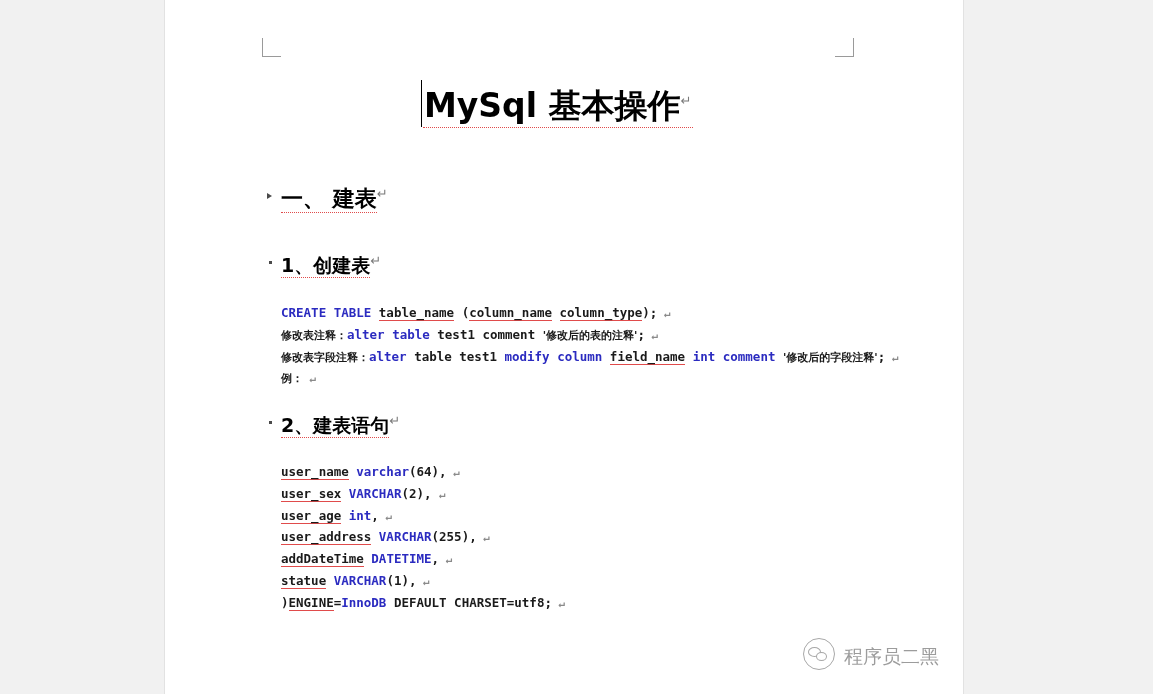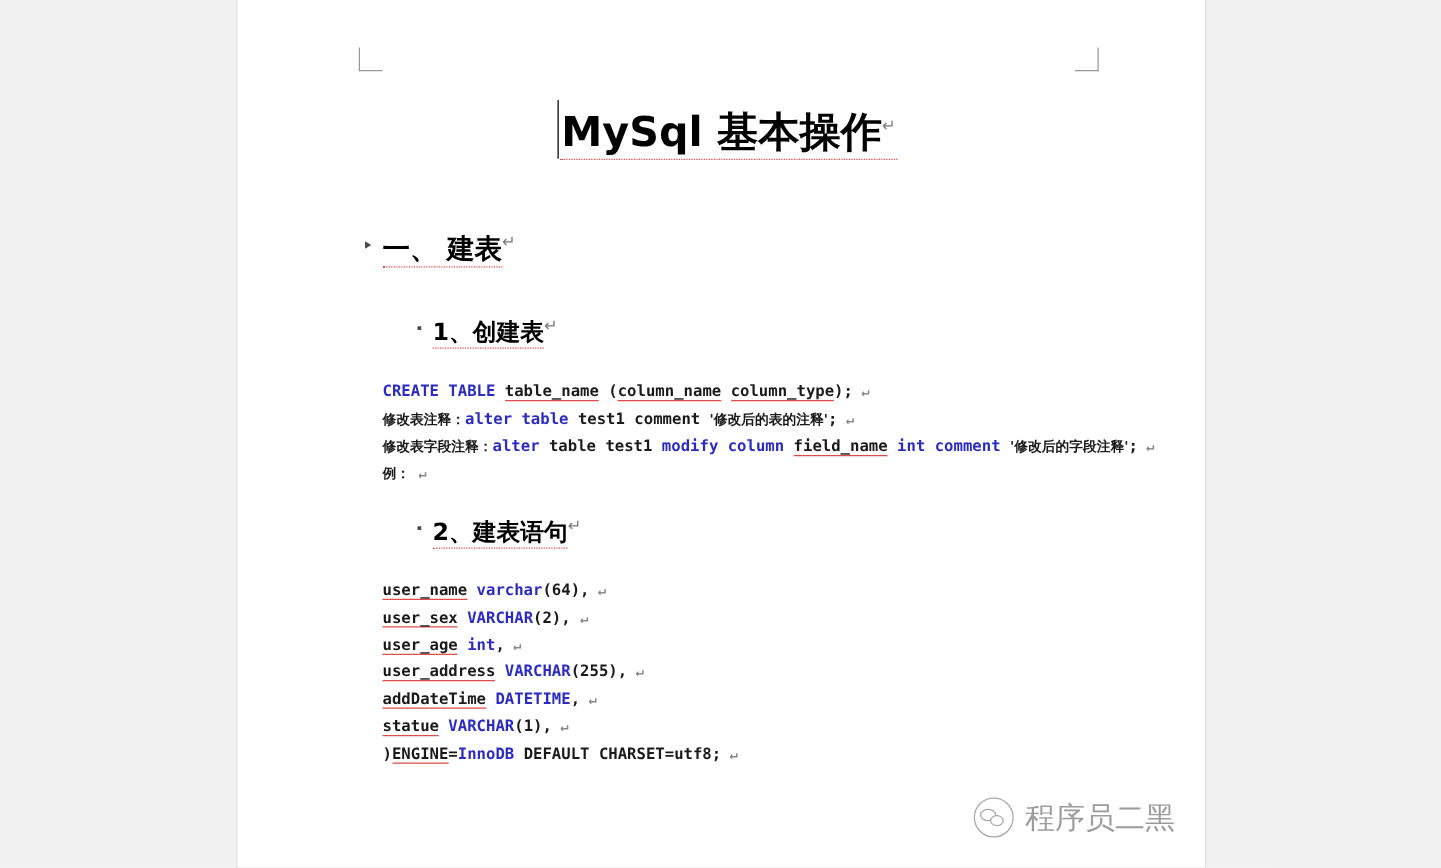--- a/index.html
+++ b/index.html
@@ -14,27 +14,28 @@
     font-family: "Liberation Serif", serif;
   }
   .workspace {
     position: relative;
     width: 1153px;
     height: 694px;
     background: #f1f1f1;
   }
   .page {
     position: absolute;
-    left: 190px;
+    left: 165px;
     top: 0;
     width: 774px;
     height: 694px;
     background: #ffffff;
     box-shadow: 0 0 0 1px #e2e2e2;
     overflow: hidden;
+    padding-left: 24px;
   }
   
   .crop {
     position: absolute;
     width: 18px;
     height: 18px;
   }
   .crop.tl { left: 97px; top: 38px; border-left: 1px solid #9a9a9a; border-bottom: 1px solid #9a9a9a; }
   .crop.tr { left: 670px; top: 38px; border-right: 1px solid #9a9a9a; border-bottom: 1px solid #9a9a9a; }
 
@@ -98,21 +99,20 @@
   .h1.collapsed .bullet {
     border-left: 5px solid #4a4a4a;
   }
   .h2 {
     position: absolute;
     font-family: "DejaVu Sans", sans-serif;
     font-weight: bold;
     font-size: 19px;
     color: #000;
     white-space: nowrap;
-    margin-left: 40px;
   }
   .h2 .bullet {
     left: -12px;
     top: 8px;
     border-left: 0;
     border-top: 0;
     border-bottom: 0;
     width: 3px;
     height: 3px;
     background: #4a4a4a;
@@ -135,25 +135,25 @@
   .kw { color: #2b2bc0; }
   .ident-ul { text-decoration: none; border-bottom: 1px solid #e04b4b; }
   .cn { font-family: "DejaVu Sans", sans-serif; font-size: 11px; color: #1a1a1a; }
   .pil { color: #8a8a8a; font-size: 11px; }
 
   .watermark {
     position: absolute;
     right: 24px;
     bottom: 24px;
     display: flex;
-    align-items: center;
+    align-items: flex-end;
     gap: 9px;
     color: #7b7b7b;
     font-family: Liberation Mono, monospace;
-    font-size: 24px;
+    font-size: 19px;
     opacity: 0.75;
   }
   .wechat-badge {
     width: 30px;
     height: 30px;
     border-radius: 50%;
     border: 1.6px solid #8a8a8a;
     position: relative;
   }
   .wechat-badge::before,

